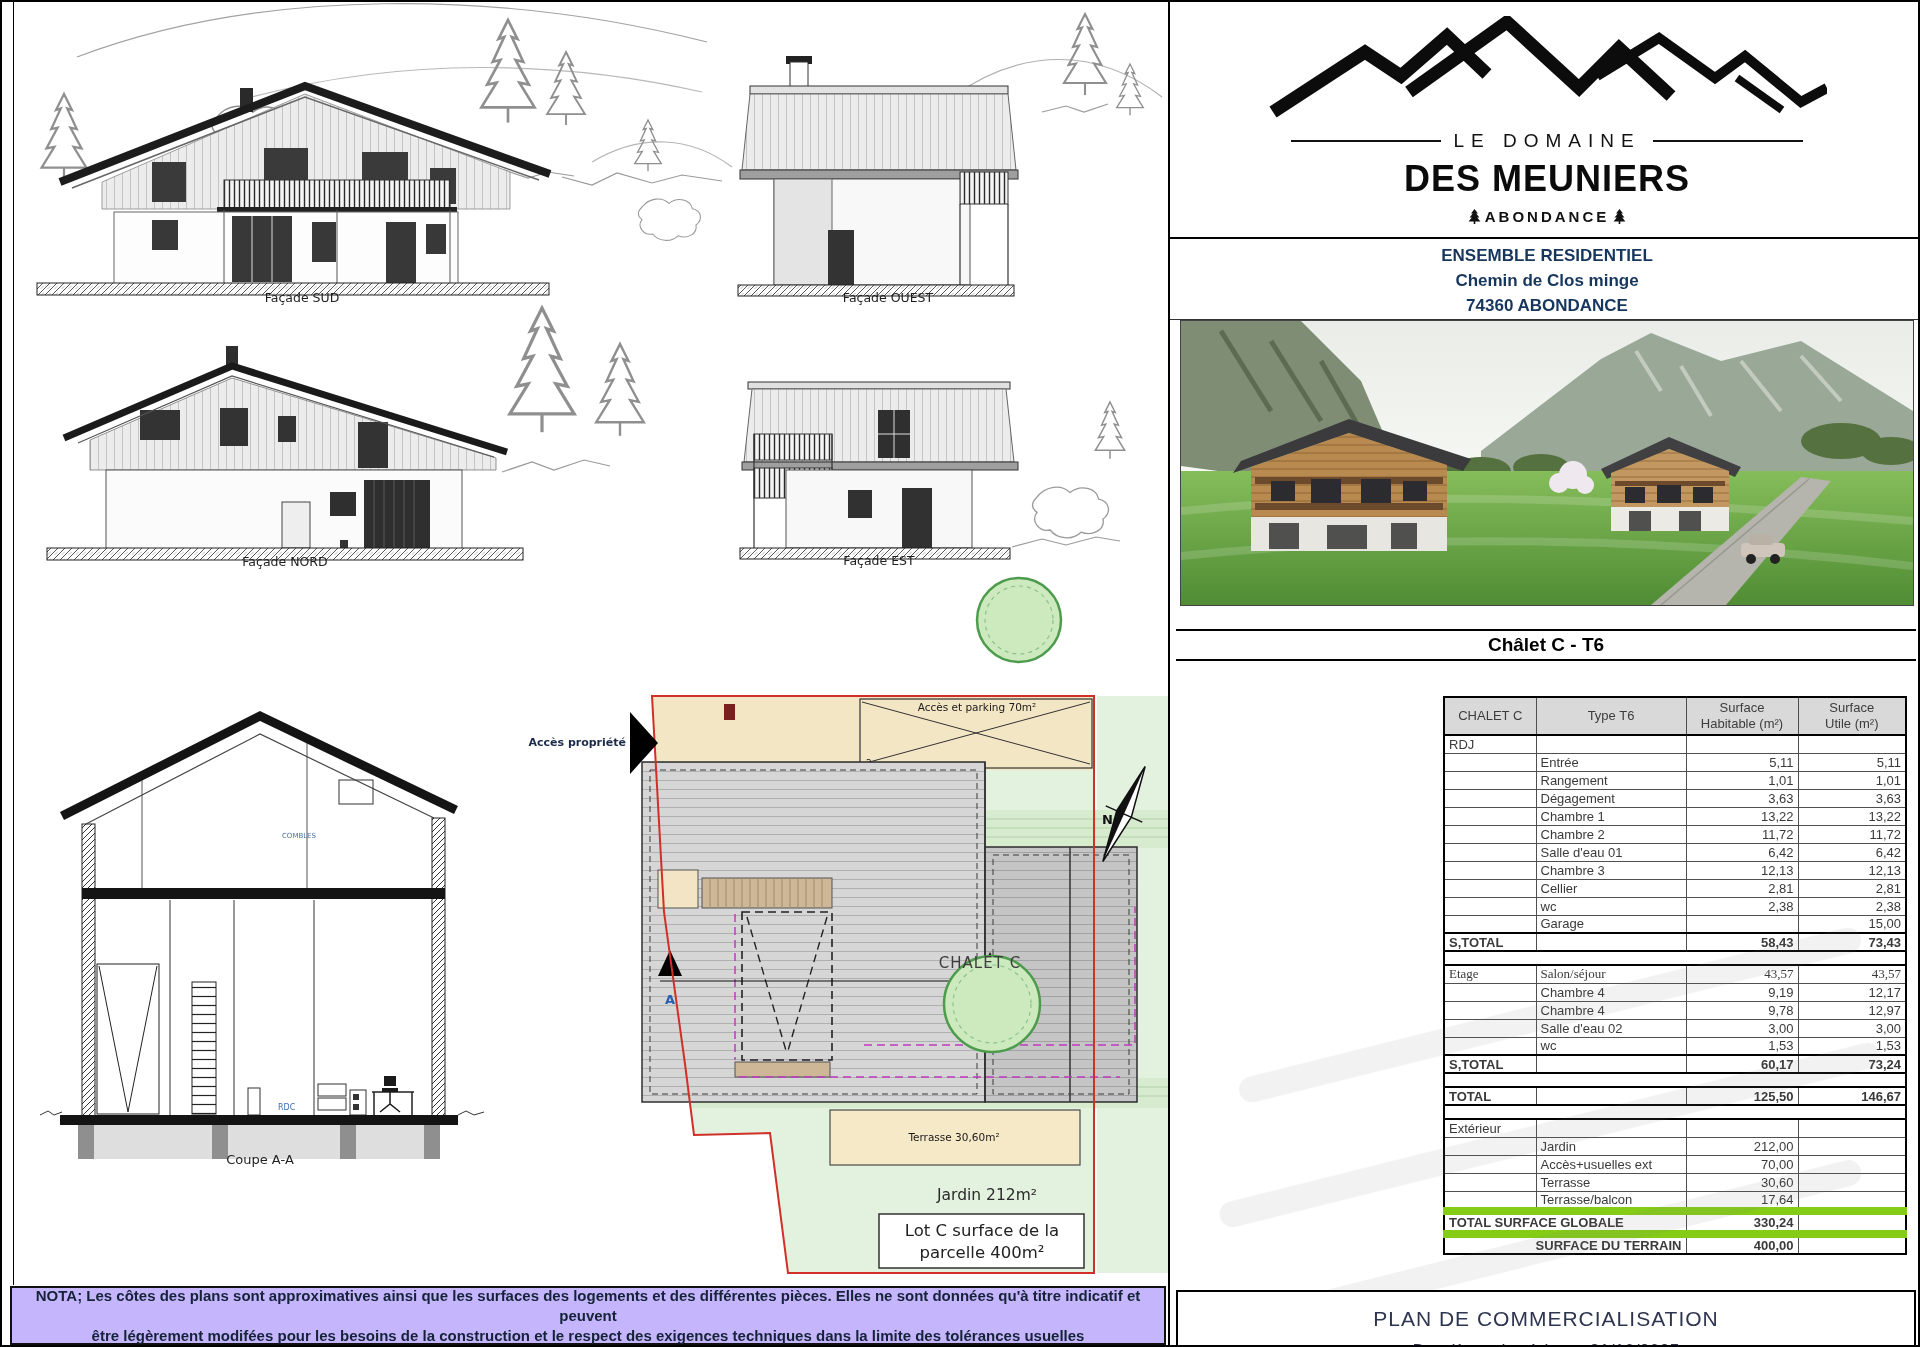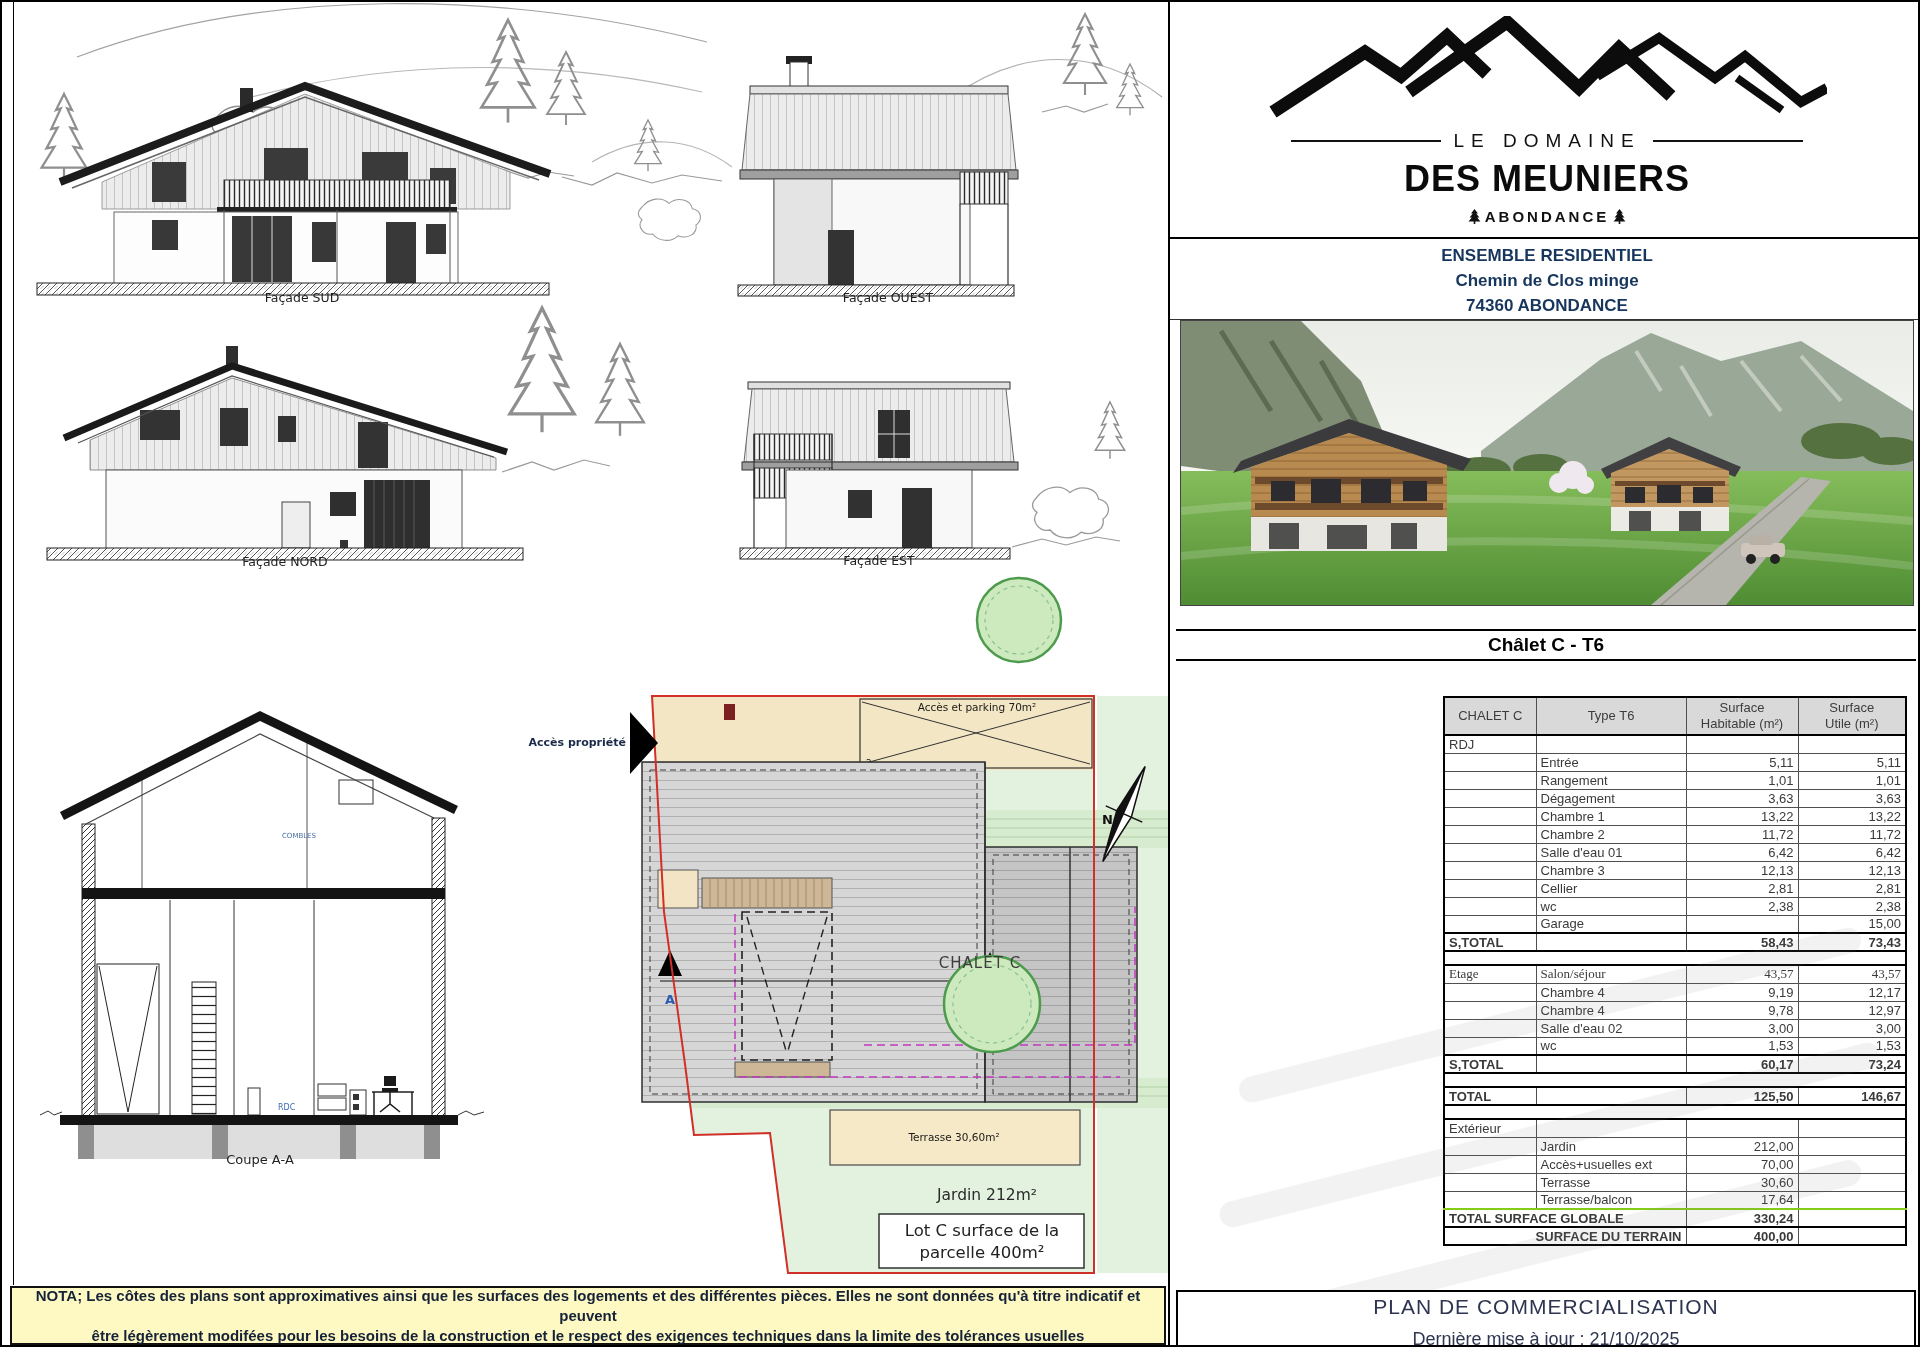--- a/index.html
+++ b/index.html
@@ -6,21 +6,21 @@
   #stage{position:relative;width:1920px;height:1347px;background:#fff;
          font-family:"Liberation Sans",sans-serif;box-sizing:border-box;
          border:2px solid #000;overflow:hidden;}
   .abs{position:absolute;}
   
   #left-inner-border{left:11px;top:0;width:1px;height:1283px;background:#000;}
   #drawing-svg{left:0;top:0;}
   #nota-box{left:8px;top:1284px;width:1156px;height:59px;border:2px solid #111;
             box-sizing:border-box;display:flex;flex-direction:column;justify-content:center;
             text-align:center;color:#152238;font-weight:600;font-size:15px;line-height:20px;
-            background:#fef9c3;}
+            background:#c4b5fd;}
   
   #panel{left:1166px;top:0;width:754px;height:1347px;border-left:2px solid #000;background:#fff;}
   #brand-box{left:0;top:0;width:100%;height:237px;border-bottom:2px solid #000;box-sizing:border-box;text-align:center;}
   #brand-top{margin-top:128px;display:flex;align-items:center;justify-content:center;gap:12px;
              font-size:19px;letter-spacing:7px;color:#111;font-weight:500;}
   #brand-top .rule{width:150px;height:2px;background:#111;}
   #brand-name{font-size:36px;font-weight:800;letter-spacing:1px;color:#0b0b0b;margin-top:6px;}
   #brand-loc{margin-top:8px;display:flex;align-items:center;justify-content:center;gap:4px;
              font-size:15px;font-weight:700;letter-spacing:3px;color:#111;}
   #mountain-logo{position:absolute;left:50%;top:14px;transform:translateX(-50%);}
@@ -33,26 +33,26 @@
   #table-wrap{left:273px;top:694px;}
   table.surface{border-collapse:collapse;table-layout:fixed;width:462px;border:2px solid #000;
                 font-size:13px;color:#3a3a3a;background:#fff;}
   table.surface td{border:1px solid #4f4f4f;height:18px;padding:0 4px;overflow:hidden;white-space:nowrap;box-sizing:border-box;}
   table.surface thead td{background:#d9d9d9;text-align:center;white-space:pre-line;height:38px;
                          line-height:1.25;border-bottom:2px solid #000;color:#3c3c3c;}
   table.surface .num{text-align:right;padding-left:36px;}
   tr.section td{border-top:2px solid #000;}
   tr.row2 td{border-top:2px solid #000;font-family:Liberation Serif, serif;}
   tr.subtotal td{font-weight:700;border-top:2px solid #000;border-bottom:2px solid #000;}
-  tr.grand td{font-weight:700;border-top:2px solid #84cc16;border-bottom:2px solid #000;}
+  tr.grand td{font-weight:700;border-top:8px solid #84cc16;border-bottom:2px solid #000;}
   tr.gap td{height:14px;}
   .wm{pointer-events:none;background:rgba(130,130,130,.10);height:26px;border-radius:13px;transform:rotate(-14deg);}
   #footer-box{left:6px;top:1288px;width:740px;height:57px;border:2px solid #000;box-sizing:border-box;
               text-align:center;color:#2e3550;background:#fff;}
-  #footer-box .l1{font-size:21px;letter-spacing:1px;margin-top:3px;}
+  #footer-box .l1{font-size:21px;letter-spacing:1px;margin-top:15px;}
   #footer-box .l2{font-size:18px;margin-top:10px;}
 </style>
 </head>
 <body>
 
 <div id="stage">
 
   <div class="abs" id="left-inner-border"></div>
 
   <svg class="abs" id="drawing-svg" width="1168" height="1283" viewBox="0 0 1168 1283" font-family="DejaVu Sans, sans-serif">

